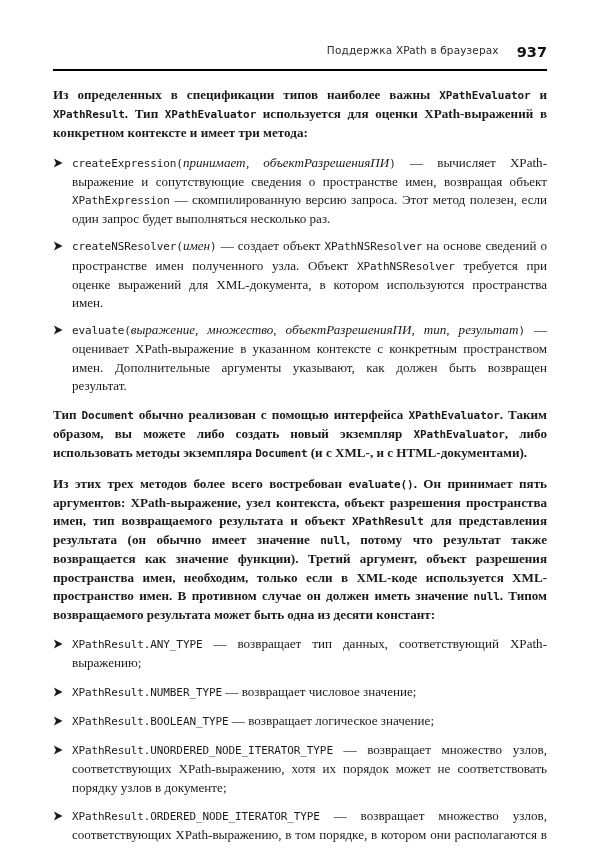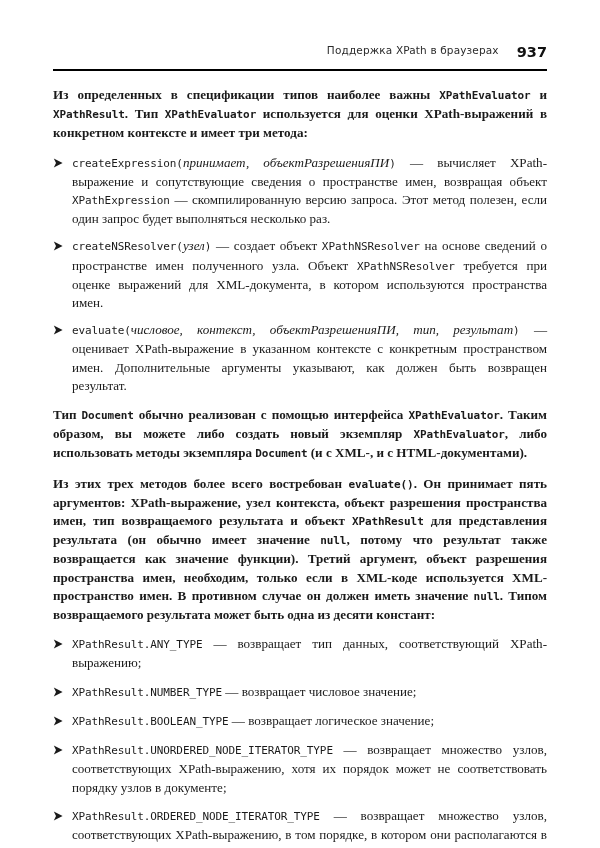--- a/index.html
+++ b/index.html
@@ -140,29 +140,29 @@
             <path d="M0.8 1.4 L9.6 5.9 L0.8 10.4 L3.0 5.9 Z" fill="#1a1a1a"></path>
           </svg>
         </span><code>createExpression(</code><span class="it">принимает, объектРазрешенияПИ</span><code>)</code><span> — вычисляет XPath-выражение и сопутствующие сведения о пространстве имен, возвращая объект </span><code>XPathExpression</code><span> — скомпилированную версию запроса. Этот метод полезен, если один запрос будет выполняться несколько раз.</span>
       </li>
 
       <li>
         <span class="bullet-icon">
           <svg width="11" height="12" viewBox="0 0 11 12" aria-hidden="true">
             <path d="M0.8 1.4 L9.6 5.9 L0.8 10.4 L3.0 5.9 Z" fill="#1a1a1a"></path>
           </svg>
-        </span><code>createNSResolver(</code><span class="it">узел</span><code>)</code><span> — создает объект </span><code>XPathNSResolver</code><span> на основе сведений о пространстве имен полученного узла. Объект </span><code>XPathNSResolver</code><span> требуется при оценке выражений для XML-документа, в котором используются пространства имен.</span>
-      </li>
-
-      <li>
-        <span class="bullet-icon">
-          <svg width="11" height="12" viewBox="0 0 11 12" aria-hidden="true">
-            <path d="M0.8 1.4 L9.6 5.9 L0.8 10.4 L3.0 5.9 Z" fill="#1a1a1a"></path>
-          </svg>
-        </span><code>evaluate(</code><span class="it">числовое, контекст, объектРазрешенияПИ, тип, результат</span><code>)</code><span> — оценивает XPath-выражение в указанном контексте с конкретным пространством имен. Дополнительные аргументы указывают, как должен быть возвращен результат.</span>
+        </span><code>createNSResolver(</code><span class="it">имен</span><code>)</code><span> — создает объект </span><code>XPathNSResolver</code><span> на основе сведений о пространстве имен полученного узла. Объект </span><code>XPathNSResolver</code><span> требуется при оценке выражений для XML-документа, в котором используются пространства имен.</span>
+      </li>
+
+      <li>
+        <span class="bullet-icon">
+          <svg width="11" height="12" viewBox="0 0 11 12" aria-hidden="true">
+            <path d="M0.8 1.4 L9.6 5.9 L0.8 10.4 L3.0 5.9 Z" fill="#1a1a1a"></path>
+          </svg>
+        </span><code>evaluate(</code><span class="it">выражение, множество, объектРазрешенияПИ, тип, результат</span><code>)</code><span> — оценивает XPath-выражение в указанном контексте с конкретным пространством имен. Дополнительные аргументы указывают, как должен быть возвращен результат.</span>
       </li>
 
     </ul>
 
     <p class="para"><span>Тип </span><code>Document</code><span> обычно реализован с помощью интерфейса </span><code>XPathEvaluator</code><span>. Таким образом, вы можете либо создать новый экземпляр </span><code>XPathEvaluator</code><span>, либо использовать методы экземпляра </span><code>Document</code><span> (и с XML-, и с HTML-документами).</span></p>
 
     <p class="para"><span>Из этих трех методов более всего востребован </span><code>evaluate()</code><span>. Он принимает пять аргументов: XPath-выражение, узел контекста, объект разрешения пространства имен, тип возвращаемого результата и объект </span><code>XPathResult</code><span> для представления результата (он обычно имеет значение </span><code>null</code><span>, потому что результат также возвращается как значение функции). Третий аргумент, объект разрешения пространства имен, необходим, только если в XML-коде используется XML-пространство имен. В противном случае он должен иметь значение </span><code>null</code><span>. Типом возвращаемого результата может быть одна из десяти констант:</span></p>
 
     <ul class="arrow-list constants">
 

